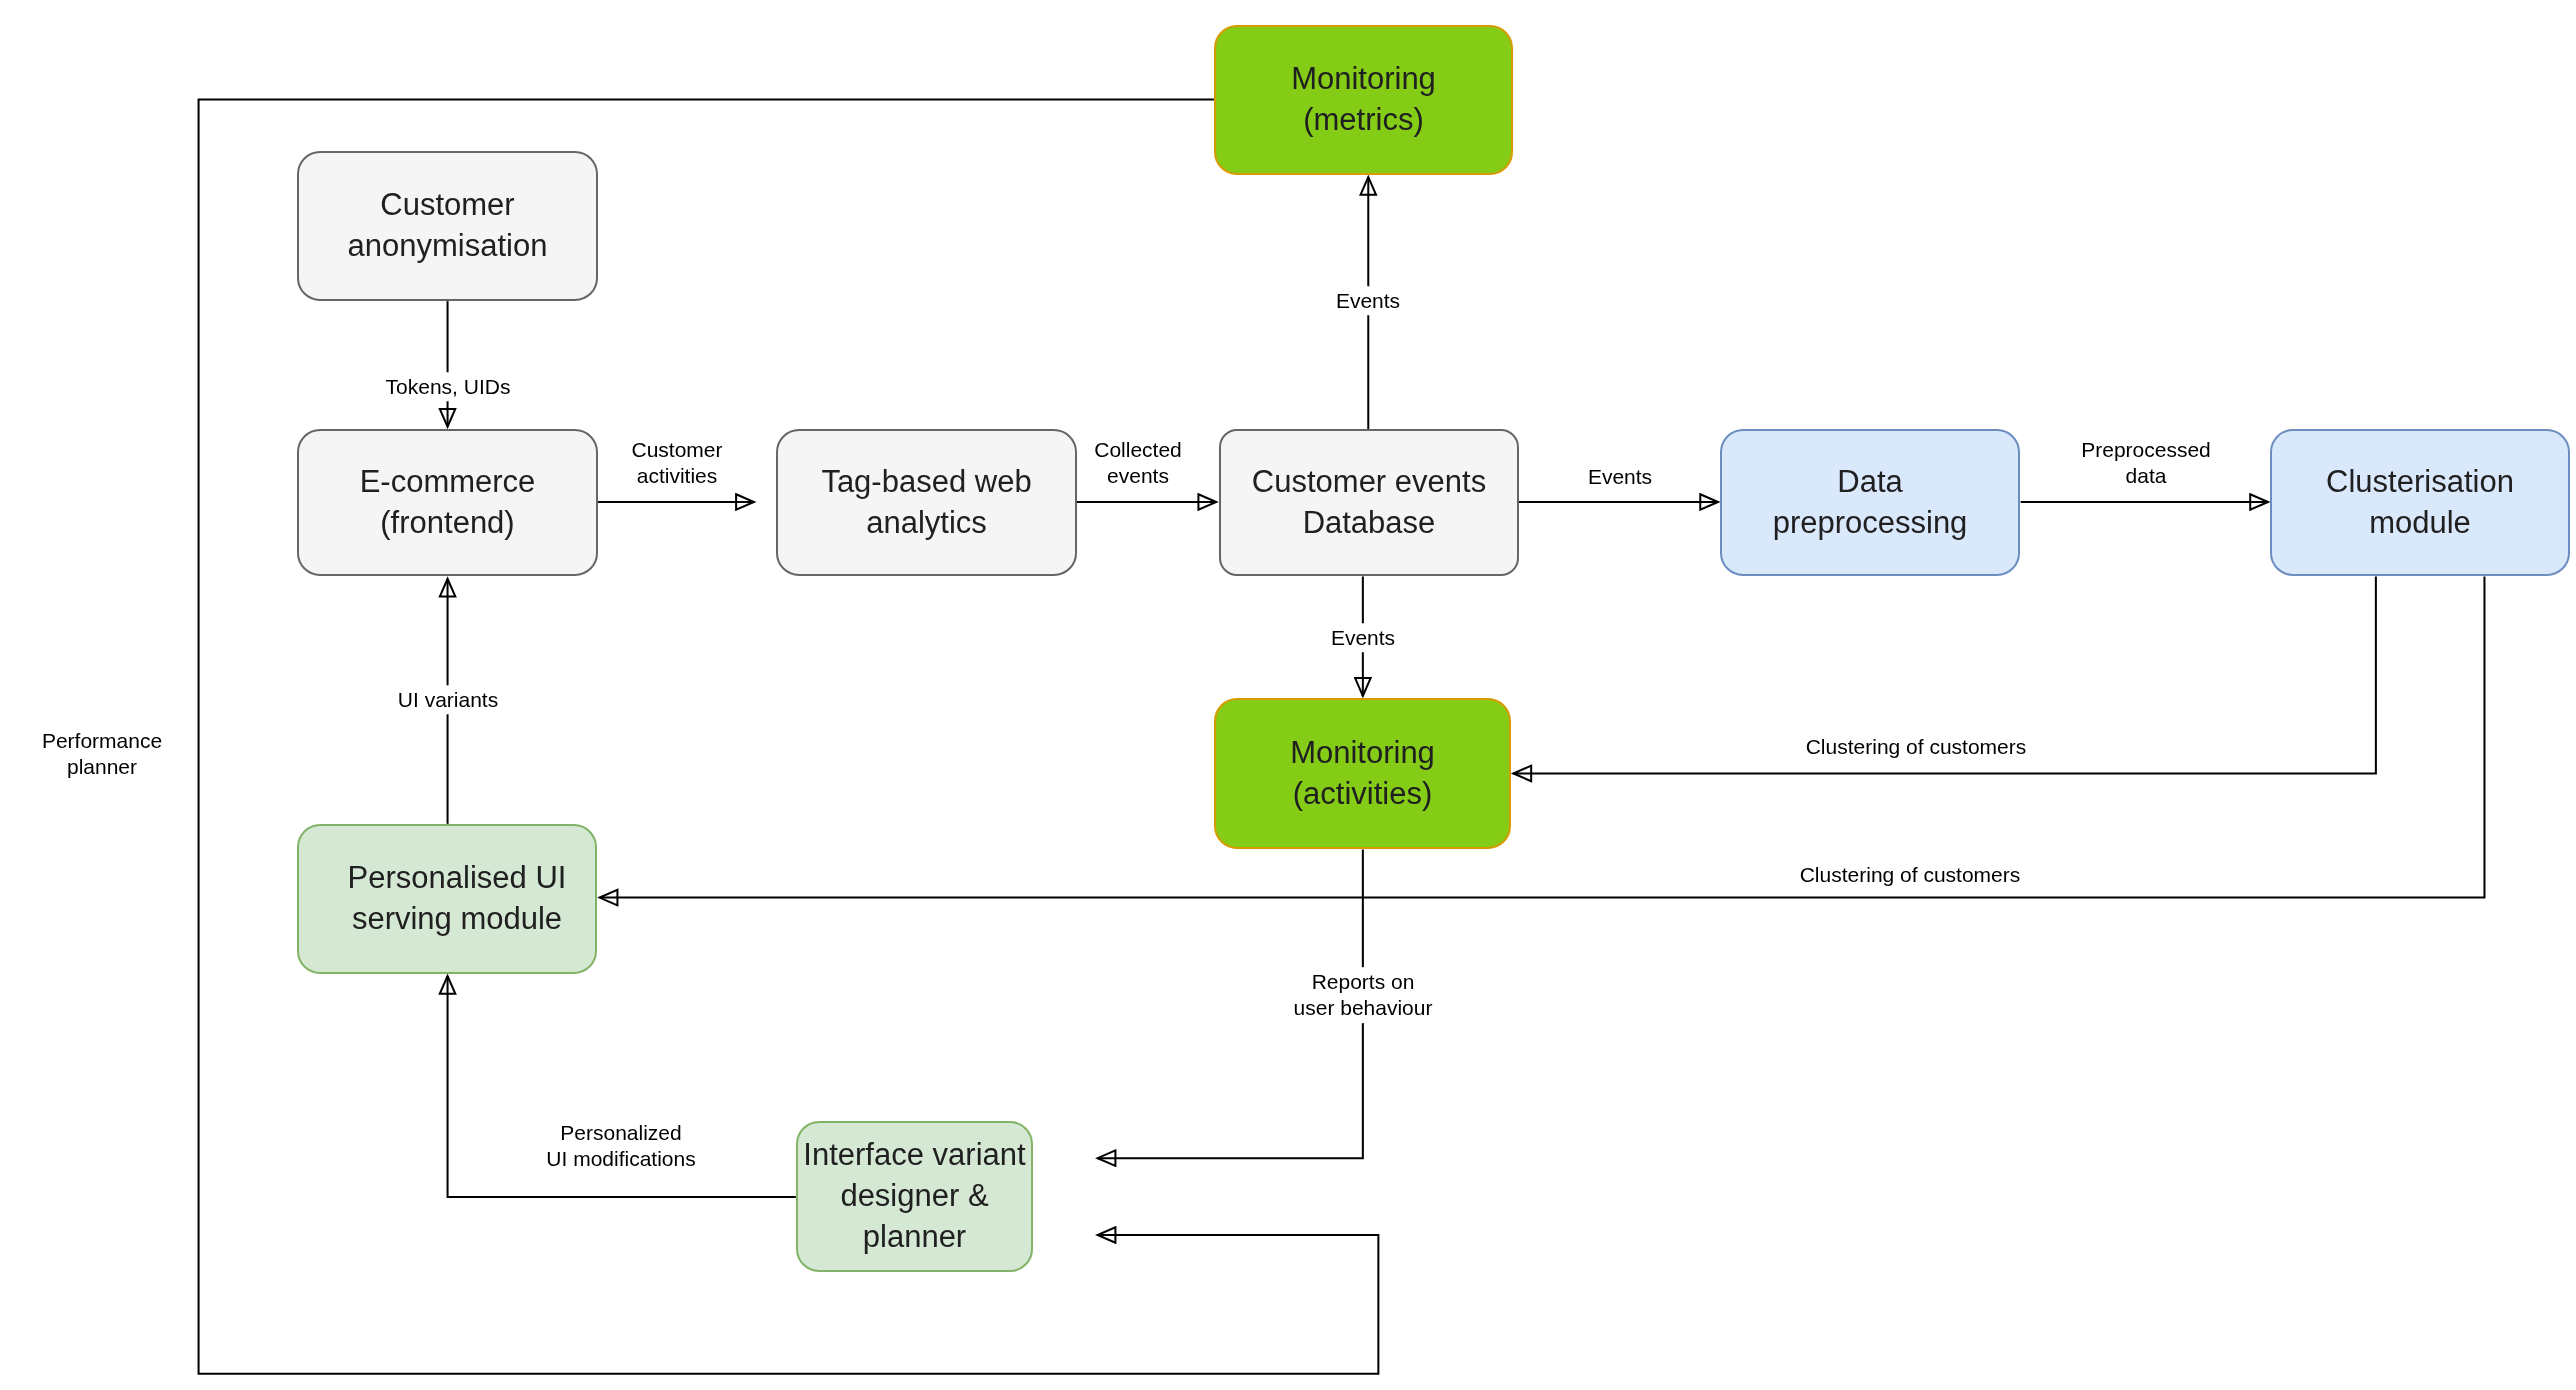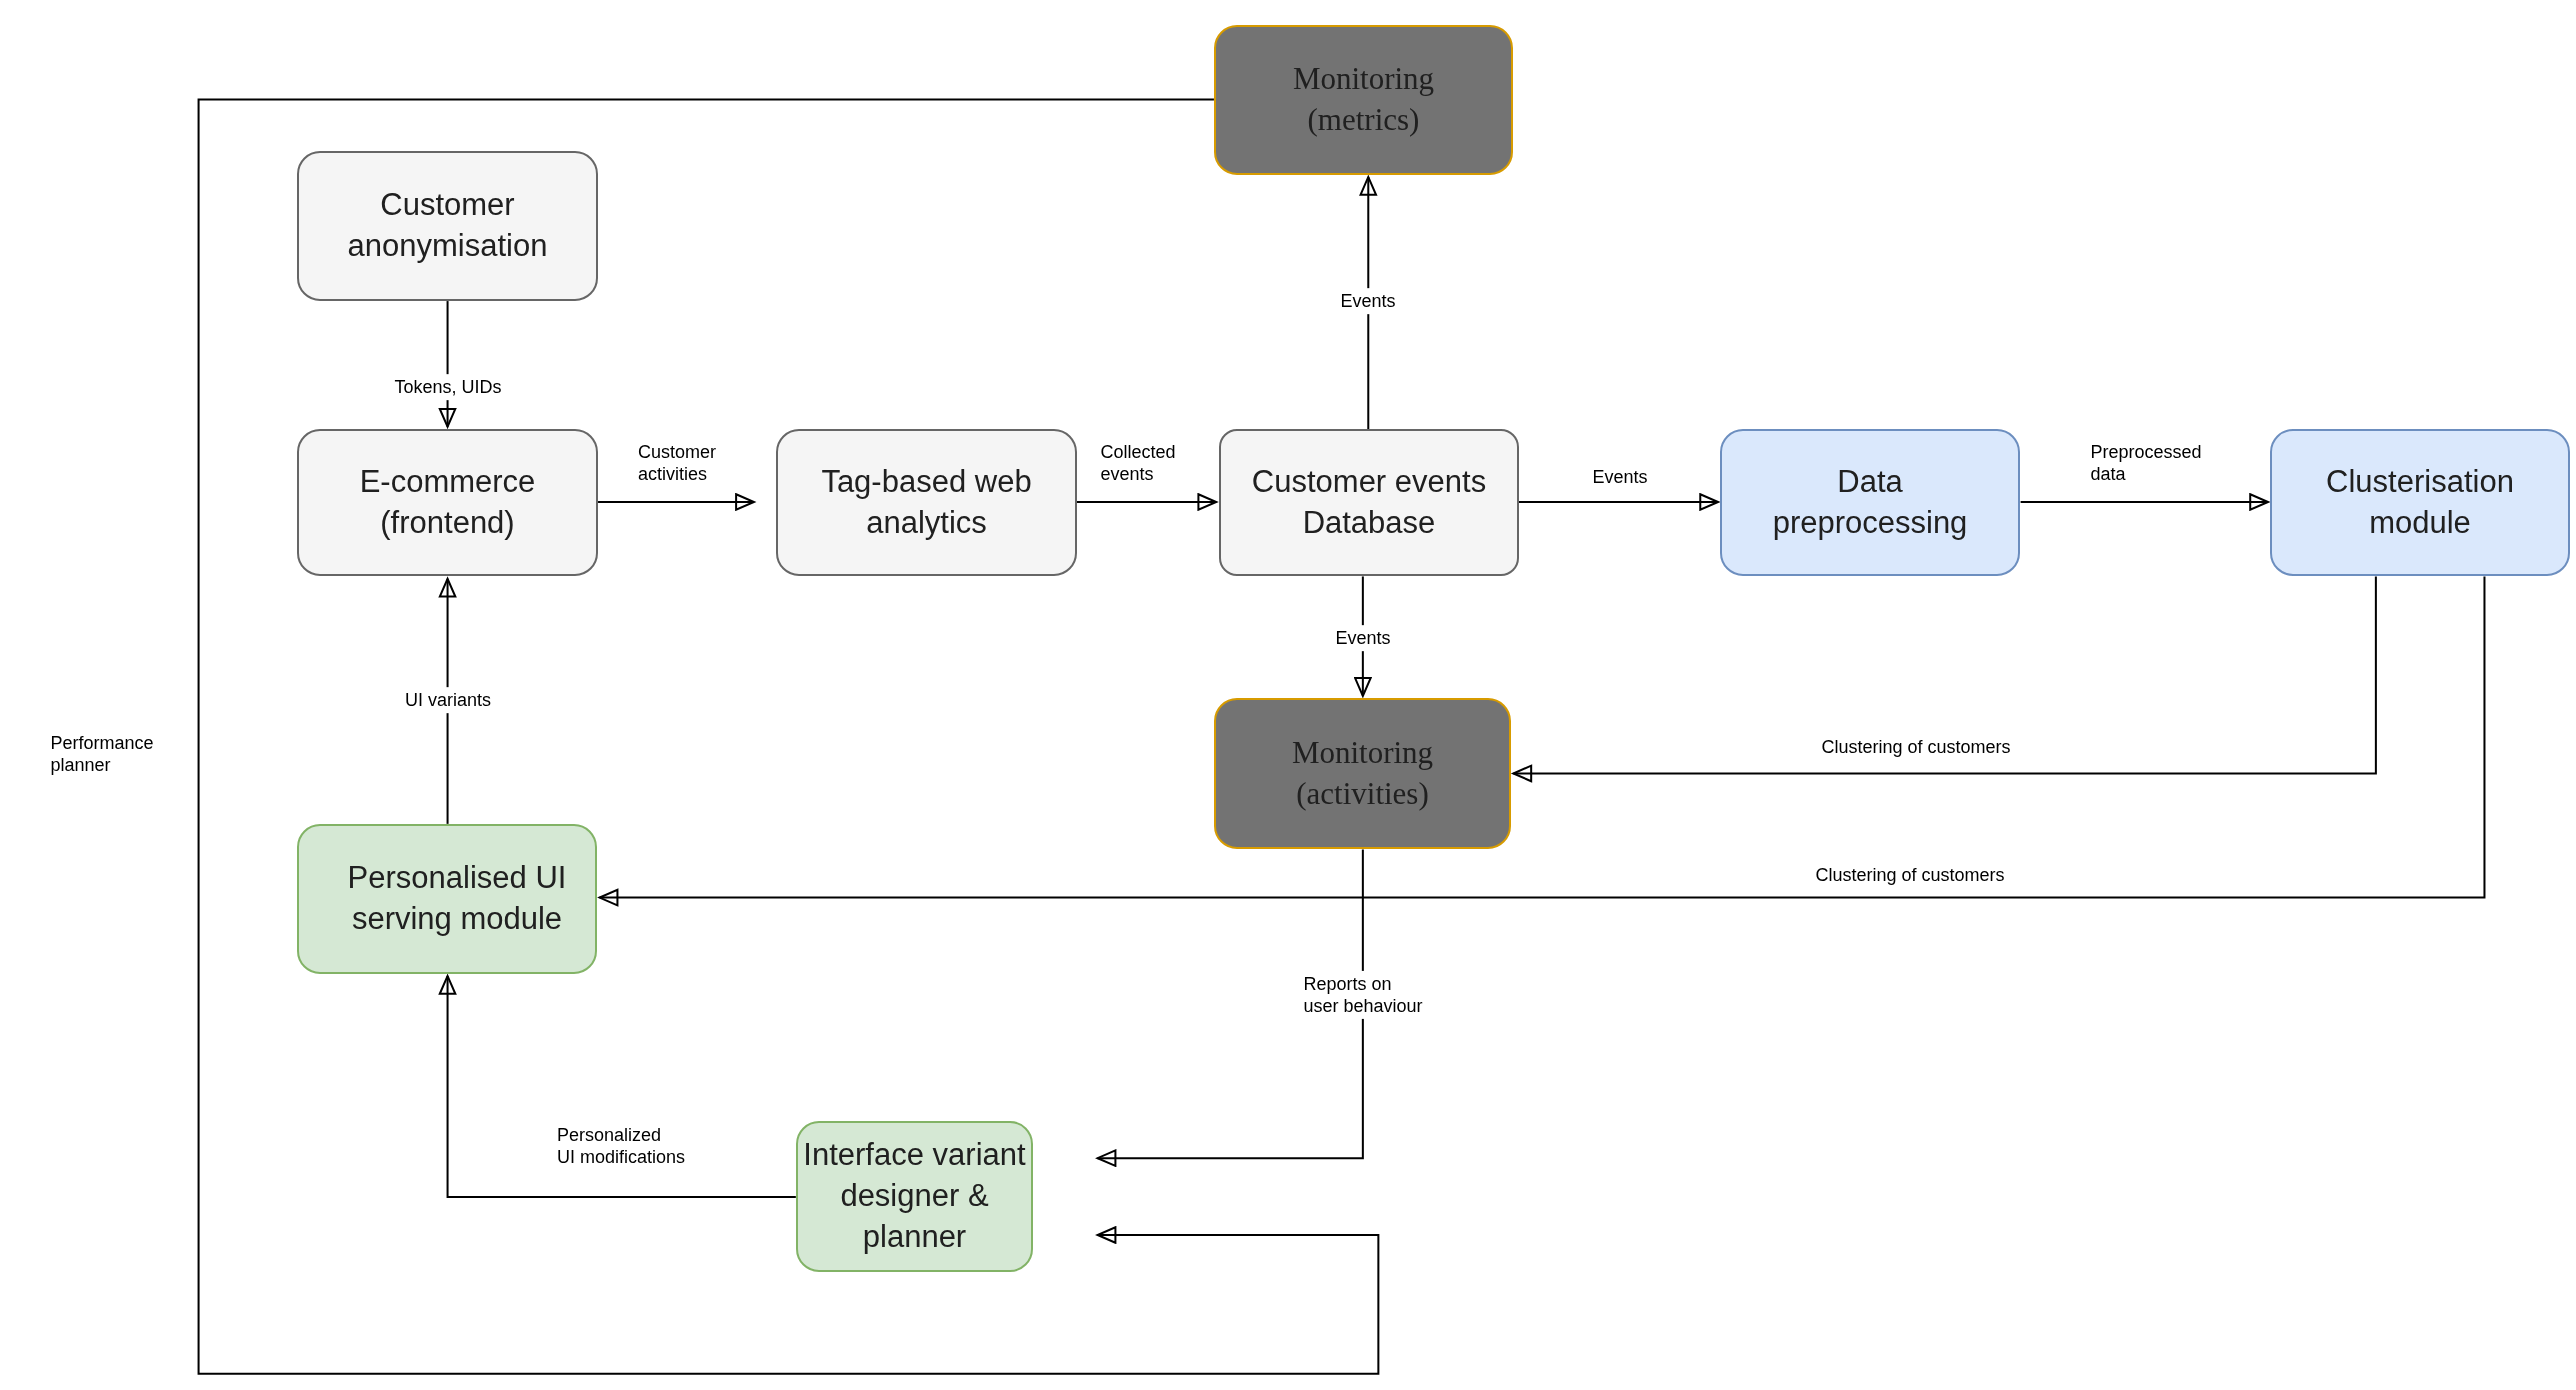--- a/index.html
+++ b/index.html
@@ -8,26 +8,26 @@
     font-family:"Liberation Sans", sans-serif;
   }
   #edges{position:absolute;left:0;top:0;width:2576px;height:1391px;}
   #edges path{fill:none;stroke:#000000;stroke-width:2.6px;}
   .node{
     position:absolute;display:flex;align-items:center;justify-content:center;
     text-align:center;border-radius:23px;border:2px solid #666666;background:#f5f5f5;
     color:#202020;font-size:31px;line-height:1.32;box-sizing:border-box;
   }
   .node span{white-space:pre-line;}
-  .node.orange{background:#737373;border-color:#d79b00;font-family:Liberation Serif, serif;}
+  .node.orange{background:#84cc16;border-color:#d79b00;}
   .node.blue{background:#dae8fc;border-color:#6c8ebf;}
   .node.green{background:#d5e8d4;border-color:#82b366;}
   .elabel{
-    position:absolute;transform:translate(-50%,-50%);
-    font-size:18px;line-height:1.25;color:#000000;background:#ffffff;
+    position:absolute;transform:translate(-50%,-50%);text-align:center;
+    font-size:21px;line-height:1.25;color:#000000;background:#ffffff;
     padding:1.6px 6.2px;white-space:pre-line;
   }
 </style>
 </head>
 <body>
 
 <div id="canvas">
 
   <svg id="edges" xmlns="http://www.w3.org/2000/svg" viewBox="0 0 3321 1793">
     <defs>

